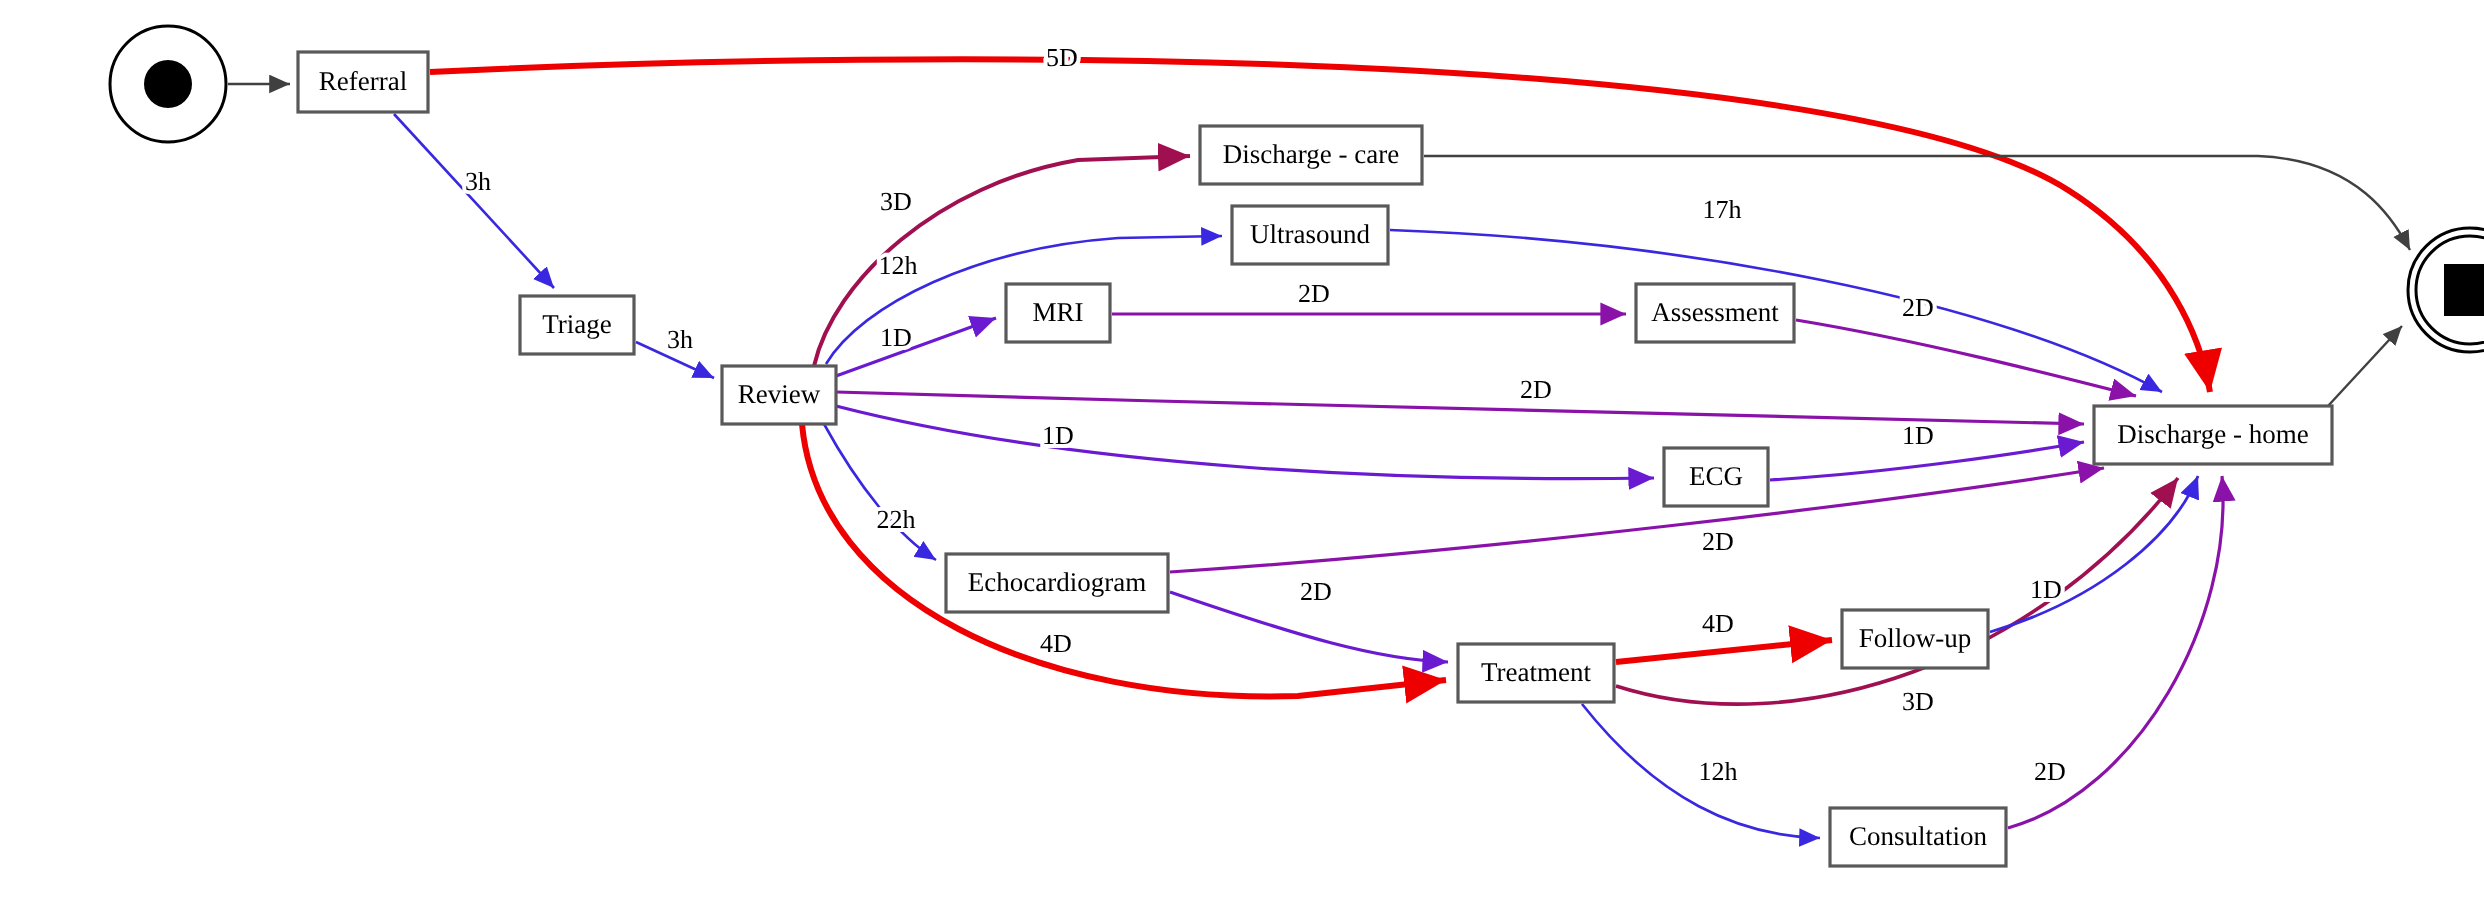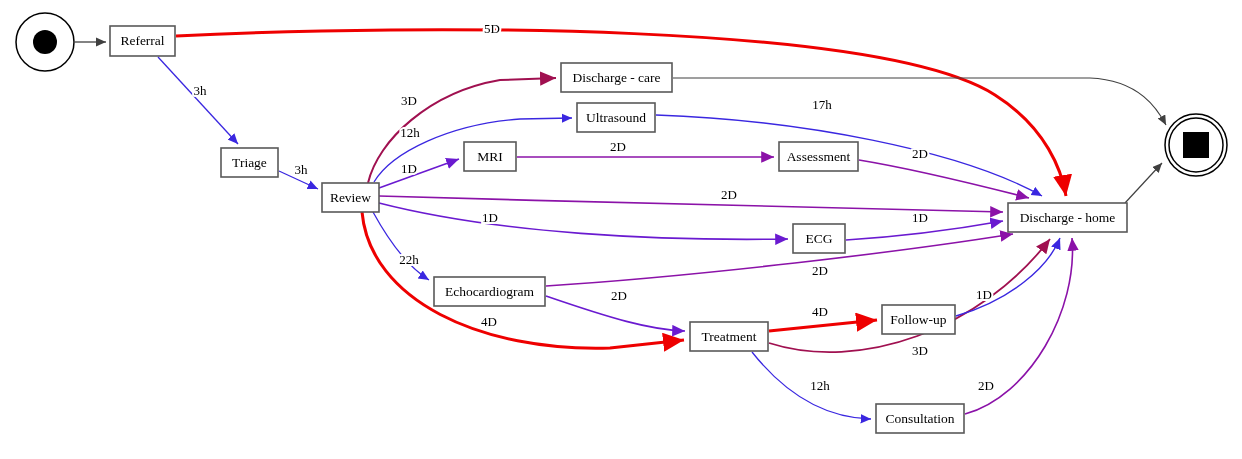--- a/index.html
+++ b/index.html
@@ -11,20 +11,21 @@
     width: 1242px;
     height: 459px;
     font-family: "Liberation Serif", "DejaVu Serif", serif;
     overflow: hidden;
   }
   #diagram-root {
     position: relative;
     width: 1098px;
     height: 459px;
     background: #ffffff;
+    margin-left: 39px;
   }
   svg#flow-svg {
     display: block;
     width: 1242px;
     height: 459px;
   }
   .node-box {
     fill: #ffffff;
     stroke: #595959;
     stroke-width: 1.6;

